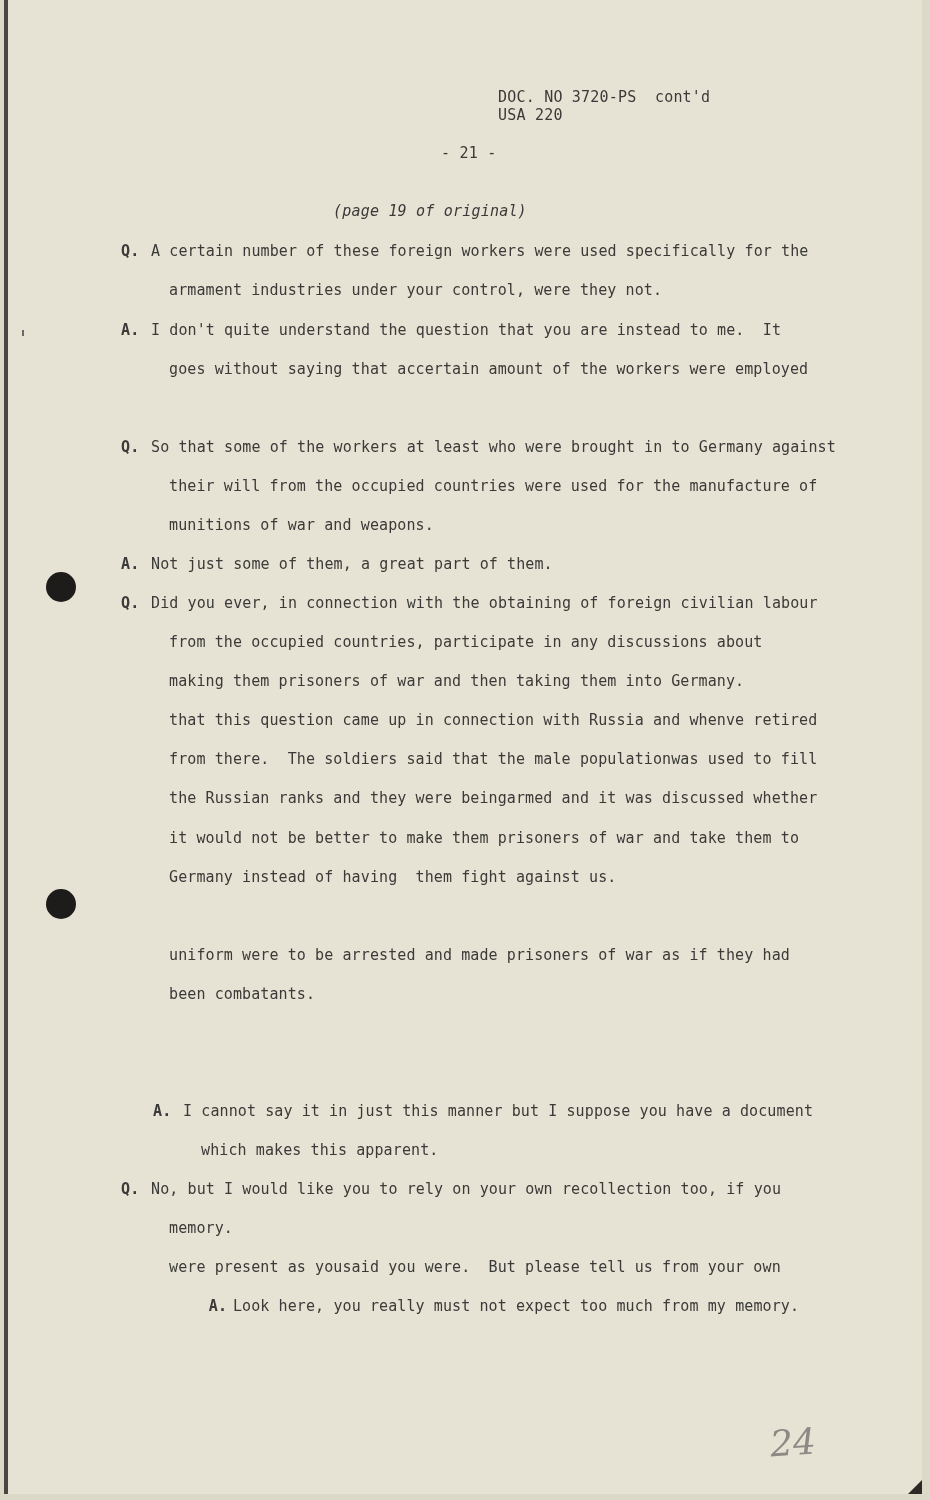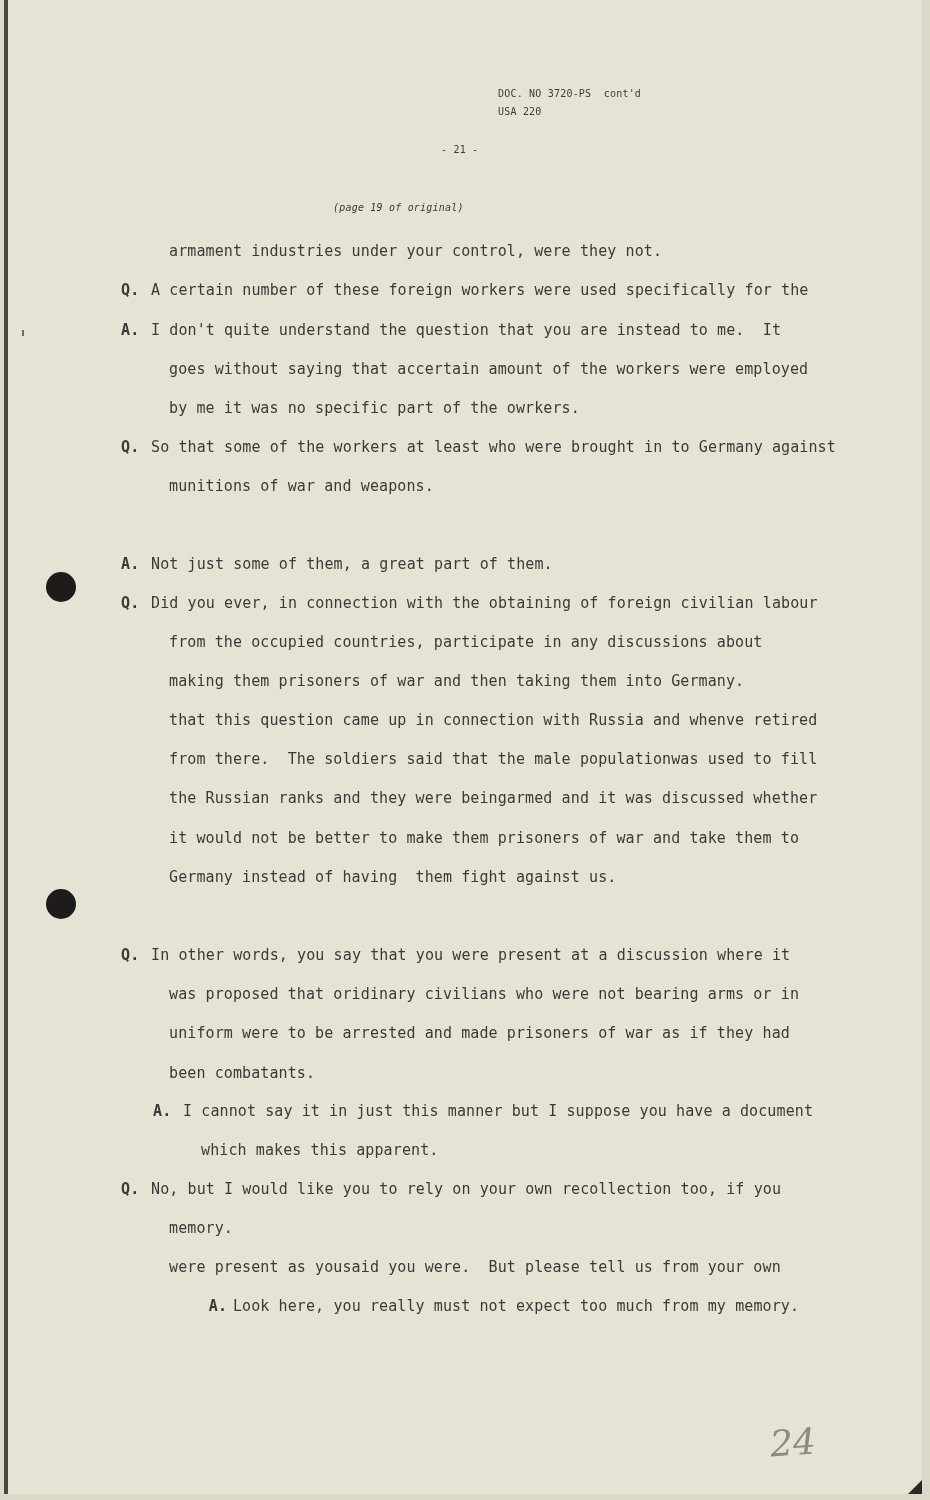--- a/index.html
+++ b/index.html
@@ -35,21 +35,21 @@
     .punch-hole {
       position: absolute;
       width: 30px;
       height: 30px;
       border-radius: 50%;
       background: #1e1c1b;
     }
     .typed {
       font-family: "DejaVu Sans Mono", "Liberation Mono", monospace;
       color: #3b3a38;
-      font-size: 10px;
+      font-size: 15px;
       letter-spacing: 0.2px;
       white-space: pre;
       position: absolute;
     }
     .header-line {
       left: 490px;
     }
     .page-num {
       left: 433px;
       top: 144px;
@@ -110,32 +110,32 @@
 
   <div class="speck" style="left:14px; top:330px;"></div>
 
   <div class="typed header-line" style="top:88px;">DOC. NO 3720-PS  cont'd</div>
   <div class="typed header-line" style="top:106px;">USA 220</div>
 
   <div class="typed page-num">- 21 -</div>
   <div class="typed orig-page">(page 19 of original)</div>
 
   <div class="para" style="top:232px;">
+    <div class="line"><span class="speaker">Q.</span><span>A certain number of these foreign workers were used specifically for the</span></div>
     <div class="line cont"><span>armament industries under your control, were they not.</span></div>
-    <div class="line"><span class="speaker">Q.</span><span>A certain number of these foreign workers were used specifically for the</span></div>
   </div>
 
   <div class="para" style="top:311px;">
     <div class="line"><span class="speaker">A.</span><span>I don't quite understand the question that you are instead to me.  It</span></div>
     <div class="line cont"><span>goes without saying that accertain amount of the workers were employed</span></div>
-    <div class="line cont"><span>by me it was no specific part of the owrkers.</span></div>
   </div>
 
   <div class="para" style="top:428px;">
     <div class="line"><span class="speaker">Q.</span><span>So that some of the workers at least who were brought in to Germany against</span></div>
+    <div class="line cont"><span>their will from the occupied countries were used for the manufacture of</span></div>
     <div class="line cont"><span>munitions of war and weapons.</span></div>
   </div>
 
   <div class="para" style="top:545px;">
     <div class="line"><span class="speaker">A.</span><span>Not just some of them, a great part of them.</span></div>
   </div>
 
   <div class="para" style="top:584px;">
     <div class="line"><span class="speaker">Q.</span><span>Did you ever, in connection with the obtaining of foreign civilian labour</span></div>
     <div class="line cont"><span>from the occupied countries, participate in any discussions about</span></div>
@@ -144,22 +144,20 @@
 
   <div class="para" style="top:701px;">
     <div class="line cont"><span>that this question came up in connection with Russia and whenve retired</span></div>
     <div class="line cont"><span>from there.  The soldiers said that the male populationwas used to fill</span></div>
     <div class="line cont"><span>the Russian ranks and they were beingarmed and it was discussed whether</span></div>
     <div class="line cont"><span>it would not be better to make them prisoners of war and take them to</span></div>
     <div class="line cont"><span>Germany instead of having  them fight against us.</span></div>
   </div>
 
   <div class="para" style="top:936px;">
-    <div class="line"><span class="speaker">Q.</span><span>In other words, you say that you were present at a discussion where it</span></div>
-    <div class="line cont"><span>was proposed that oridinary civilians who were not bearing arms or in</span></div>
     <div class="line cont"><span>uniform were to be arrested and made prisoners of war as if they had</span></div>
     <div class="line cont"><span>been combatants.</span></div>
   </div>
 
   <div class="para" style="top:1092px;margin-left:32px;">
     <div class="line"><span class="speaker">A.</span><span>I cannot say it in just this manner but I suppose you have a document</span></div>
     <div class="line cont"><span>which makes this apparent.</span></div>
   </div>
 
   <div class="para" style="top:1170px;">

